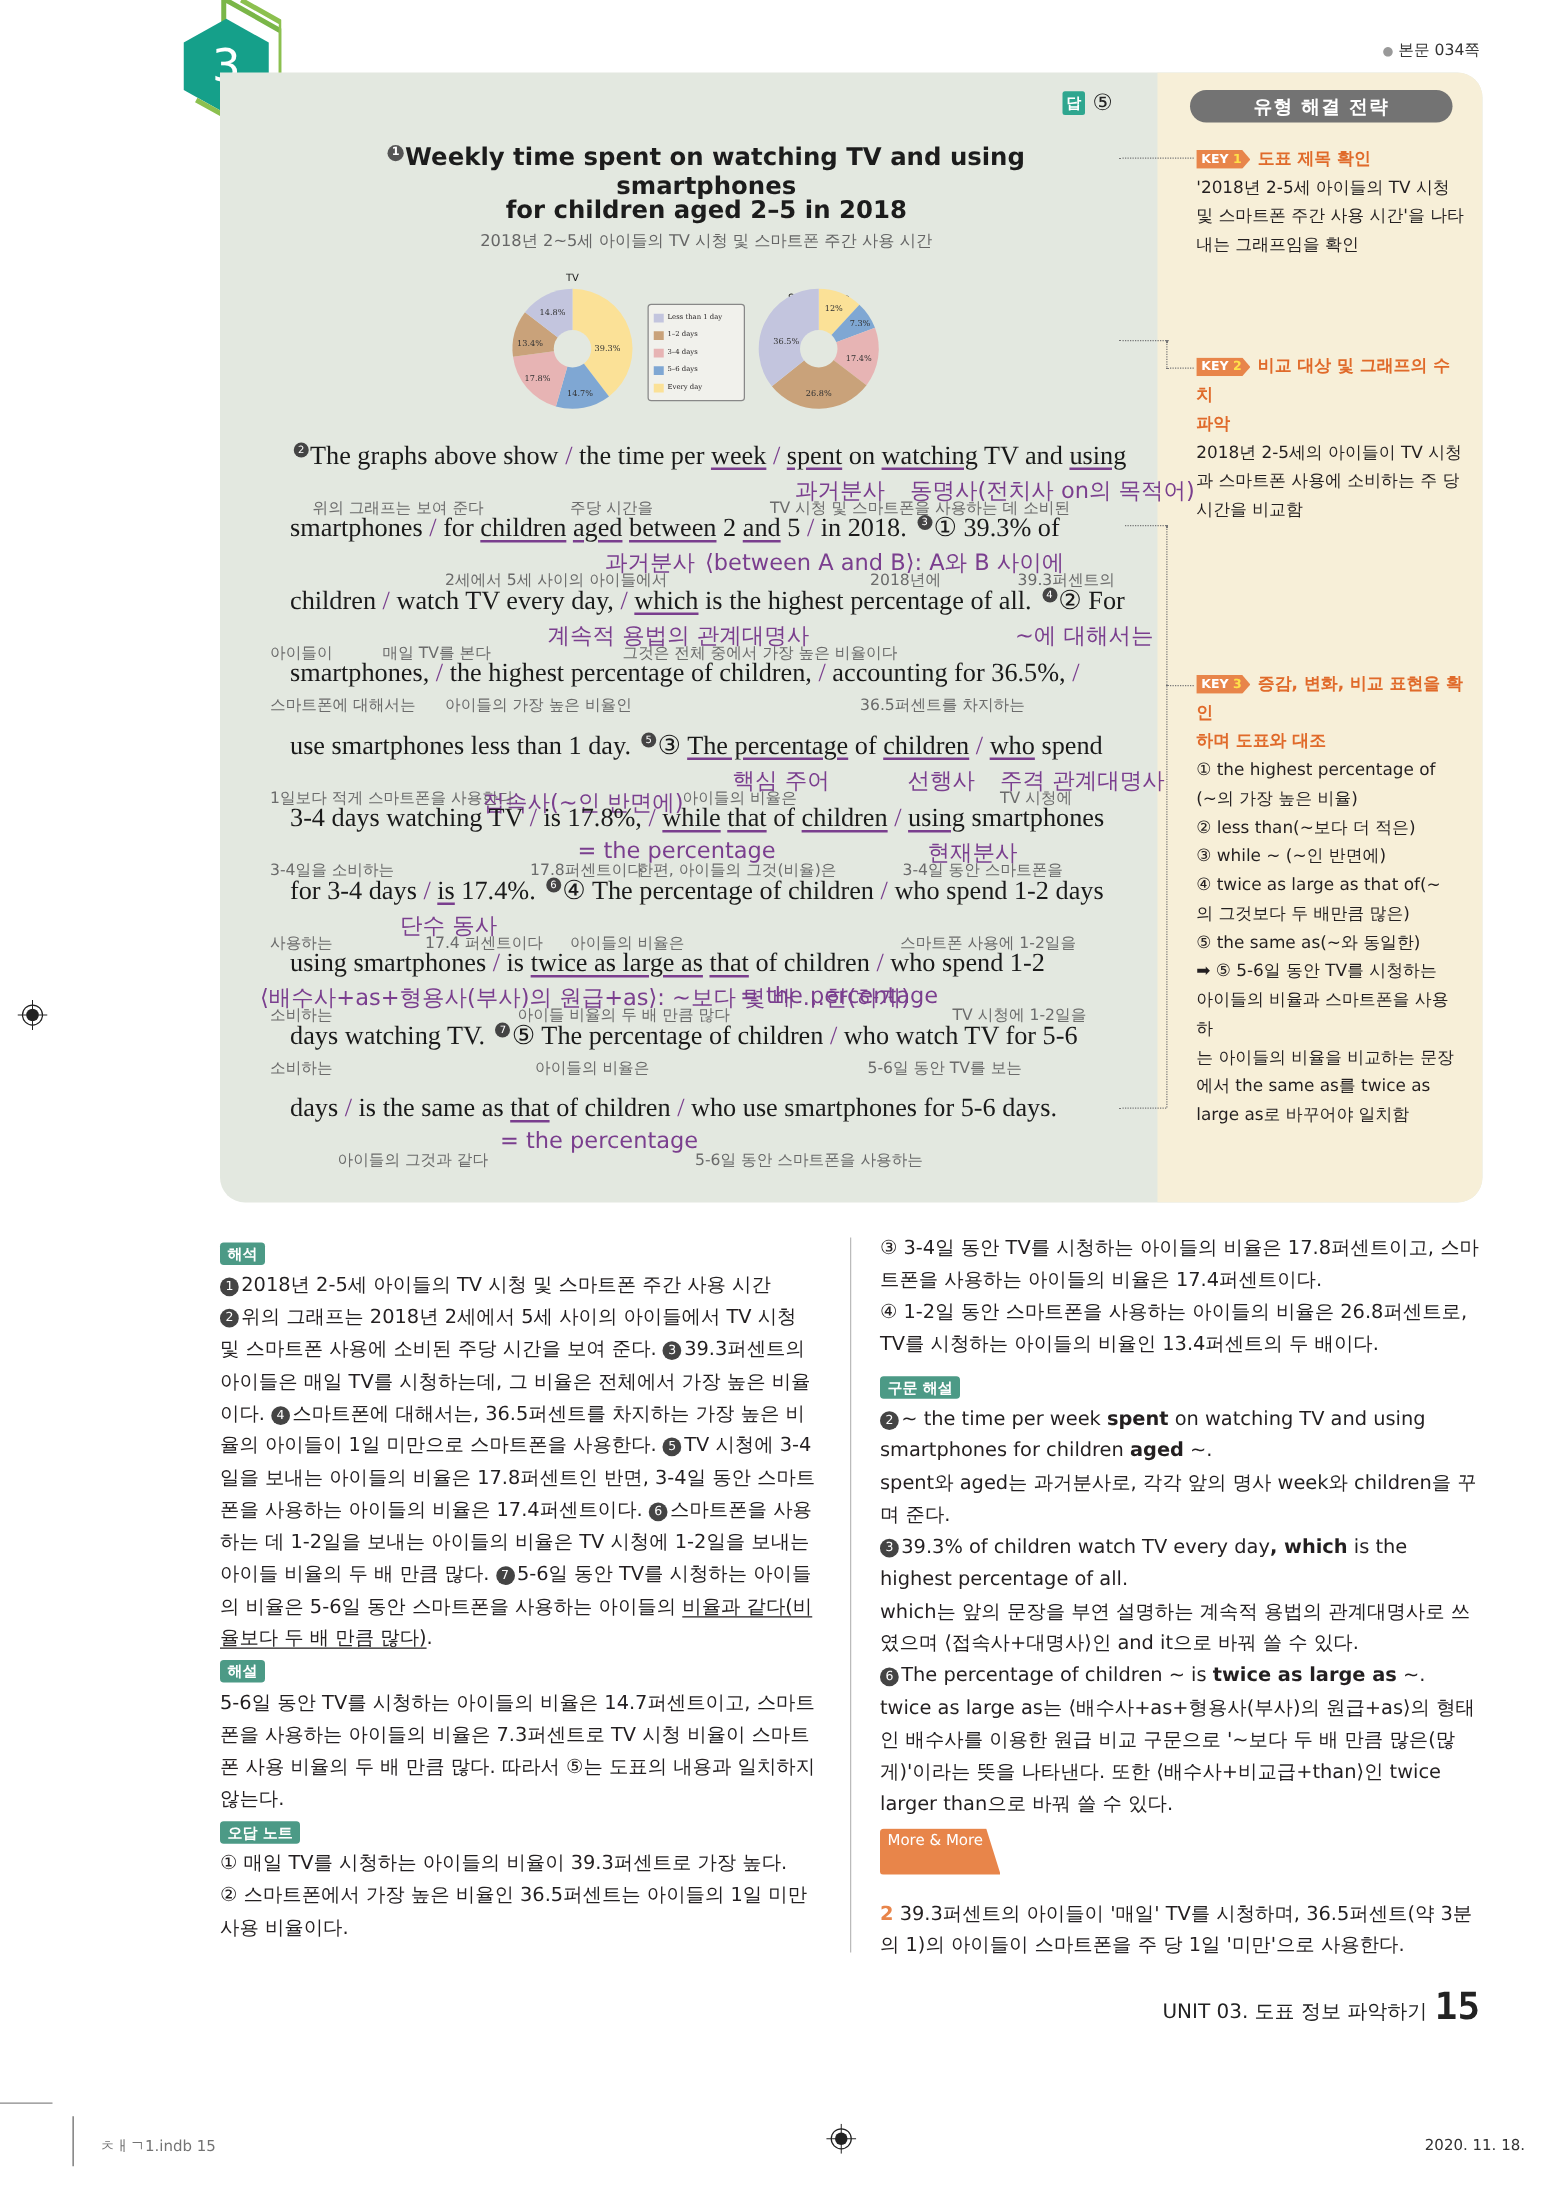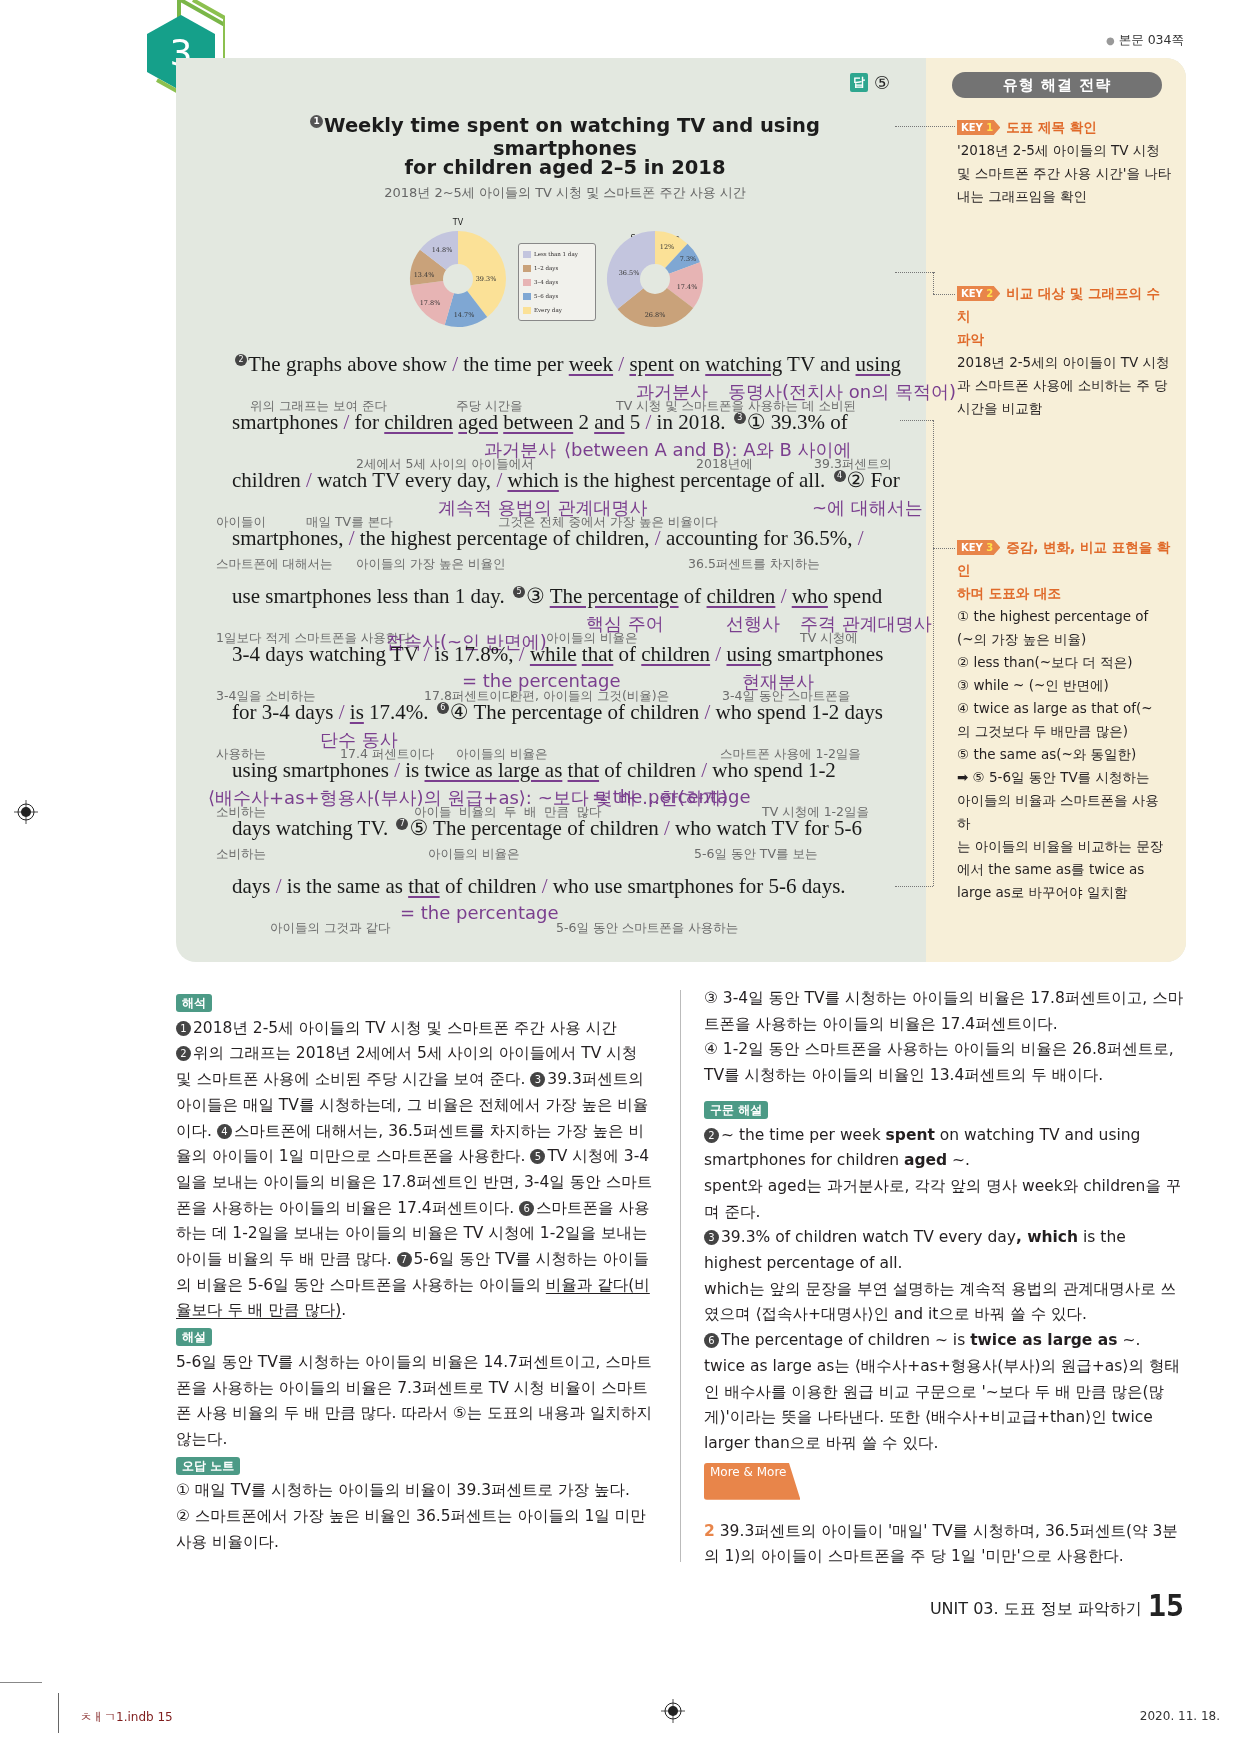--- a/index.html
+++ b/index.html
@@ -50,21 +50,21 @@
   .divider-v { position: absolute; left: 680px; top: 990px; height: 572px; border-left: 1px solid #bbb; }
   .sec-tag { display: inline-block; background: #4c9a86; color: #fff; font-size: 12px; font-weight: bold; padding: 0 6px; height: 18px; line-height: 18px; border-radius: 3px; margin: 4px 0 2px; }
   .more-tag { display: inline-block; background: #e8854a; color: #fff; font-size: 12px; font-weight: normal; padding: 0 14px 0 6px; height: 37px; line-height: 19px; border-radius: 3px 0 0 3px; clip-path: polygon(0 0, 88% 0, 100% 100%, 0 100%); margin: 6px 0 19px; }
   .cn { display: inline-block; width: 15px; height: 15px; border-radius: 50%; background: #444; color: #fff; font-size: 10px; line-height: 15px; text-align: center; vertical-align: 1px; margin-right: 2px; }
   .ul-text { text-decoration: underline; text-underline-offset: 3px; }
   .b { font-weight: bold; }
   .orange { color: #e8854a; font-weight: bold; }
 
   .footer-unit { position: absolute; right: 56px; top: 1592px; font-size: 16px; color: #222; display: flex; align-items: flex-end; gap: 6px; }
   .footer-unit .pn { font-size: 30px; line-height: 28px; font-weight: bold; font-family: "DejaVu Sans Mono", monospace; }
-  .print-file { position: absolute; left: 80px; top: 1709px; font-size: 12px; color: #7f1d1d; text-align: center; }
+  .print-file { position: absolute; left: 80px; top: 1709px; font-size: 12px; color: #737373; text-align: center; }
   .print-date { position: absolute; right: 20px; top: 1709px; font-size: 12px; color: #333; }
   .print-bar { position: absolute; left: 58px; top: 1693px; height: 40px; border-left: 1px solid #666; }
   .print-top-line { position: absolute; left: 0; top: 1682px; width: 42px; border-top: 1px solid #888; }
   .reg-mark { position: absolute; width: 24px; height: 24px; }
 </style>
 </head>
 <body>
 
 <svg class="hex-badge" viewBox="0 0 88 102">
   <polygon points="52,2 98,28 98,76 52,102" fill="none" stroke="#7ab648" stroke-width="4" transform="translate(-10,-3)"></polygon>
@@ -243,21 +243,21 @@
   <div class="note" style="left:104px; top:728px;">단수 동사</div>
   <div class="gloss" style="left:0px; top:746px;">사용하는</div>
   <div class="gloss" style="left:124px; top:746px;">17.4 퍼센트이다</div>
   <div class="gloss" style="left:240px; top:746px;">아이들의 비율은</div>
   <div class="gloss" style="left:504px; top:746px;">스마트폰 사용에 1-2일을</div>
 
   <div class="p-line" style="top:758px;"><span>using smartphones</span> <span class="slash">/</span> <span>is</span> <span class="u">twice as large as</span> <span class="u">that</span> <span>of children</span> <span class="slash">/</span> <span>who spend 1-2</span></div>
   <div class="note" style="left:-8px; top:786px;">⟨배수사+as+형용사(부사)의 원급+as⟩: ~보다 몇 배 …한(하게)</div>
   <div class="note" style="left:376px; top:786px;">= the percentage</div>
   <div class="gloss" style="left:0px; top:804px;">소비하는</div>
-  <div class="gloss" style="left:198px; top:804px;font-family:Liberation Mono, monospace;">아이들 비율의 두 배 만큼 많다</div>
+  <div class="gloss" style="left:198px; top:804px;">아이들 비율의 두 배 만큼 많다</div>
   <div class="gloss" style="left:546px; top:804px;">TV 시청에 1-2일을</div>
 
   <div class="p-line" style="top:816px;"><span>days watching TV.</span> <span class="sup">7</span><span>⑤ The percentage of children</span> <span class="slash">/</span> <span>who watch TV for 5-6</span></div>
   <div class="gloss" style="left:0px; top:846px;">소비하는</div>
   <div class="gloss" style="left:212px; top:846px;">아이들의 비율은</div>
   <div class="gloss" style="left:478px; top:846px;">5-6일 동안 TV를 보는</div>
 
   <div class="p-line" style="top:874px;"><span>days</span> <span class="slash">/</span> <span>is the same as</span> <span class="u">that</span> <span>of children</span> <span class="slash">/</span> <span>who use smartphones for 5-6 days.</span></div>
   <div class="note" style="left:184px; top:902px;">= the percentage</div>
   <div class="gloss" style="left:54px; top:920px;">아이들의 그것과 같다</div>

